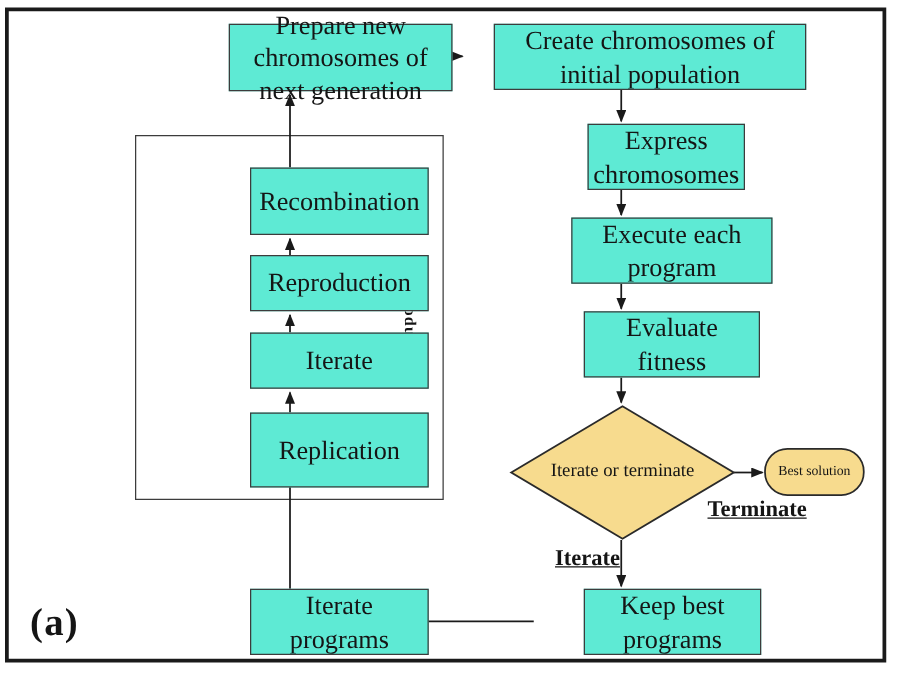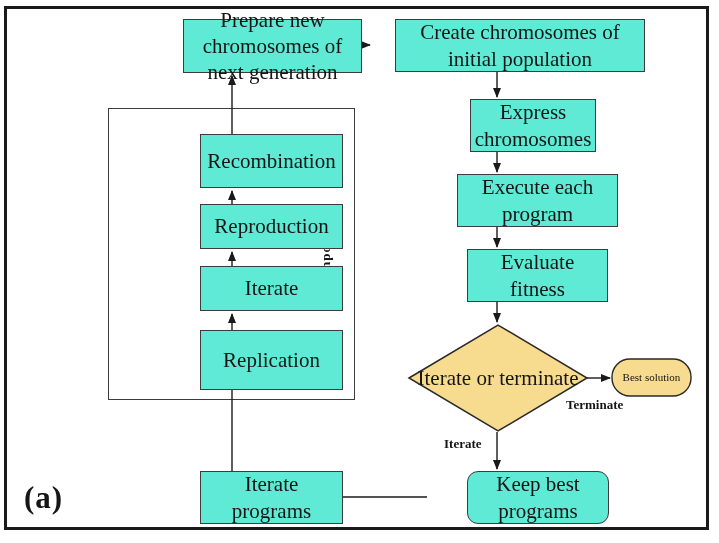--- a/index.html
+++ b/index.html
@@ -15,27 +15,27 @@
   .group {
     position:absolute; border:1.5px solid #3c3c3c; box-sizing:border-box; background:transparent;
   }
   .node {
     position:absolute; display:flex; align-items:center; justify-content:center;
     text-align:center; border:1.5px solid #3c3c3c; background:#5eead4;
     box-sizing:border-box; font-size:21px; line-height:1.25; padding:2px 6px;margin-left:40px;
   }
   .overlay-text {
     position:absolute; display:flex; align-items:center; justify-content:center;
-    text-align:center; font-size:21px; line-height:1.15; pointer-events:none;
+    text-align:center; font-size:15px; line-height:1.15; pointer-events:none;
   }
   .vlabel {
     position:absolute; writing-mode:vertical-rl; font-weight:bold; font-size:13px;
     letter-spacing:1px; white-space:nowrap;
   }
-  .elabel { position:absolute; font-weight:bold; font-size:13px; }
+  .elabel { position:absolute; font-weight:bold; font-size:18px;text-decoration:underline; }
   .fig-label { position:absolute; font-weight:bold; font-size:31px; letter-spacing:1px; }
   svg.layer { position:absolute; left:0; top:0; }
 </style>
 </head>
 <body>
 
 <div class="canvas">
 
   <div class="frame"></div>
 
@@ -96,21 +96,21 @@
   </div>
 
   <div class="node" style="left:160px; top:266px; width:143px; height:45px;">
     <span>Iterate</span>
   </div>
 
   <div class="node" style="left:160px; top:330px; width:143px; height:60px;">
     <span>Replication</span>
   </div>
 
-  <div class="node" style="left:427px; top:471px; width:142px; height:53px;border-radius:11px;">
+  <div class="node" style="left:427px; top:471px; width:142px; height:53px;">
     <span>Keep best programs</span>
   </div>
 
   <div class="node" style="left:160px; top:471px; width:143px; height:53px;">
     <span>Iterate programs</span>
   </div>
 
   <div class="overlay-text" style="left:412px; top:366px; width:172px; height:24px;">Iterate or terminate</div>
 
   <div class="overlay-text" style="left:613px; top:358px; width:77px; height:39px; font-size:11px;">Best solution</div>

